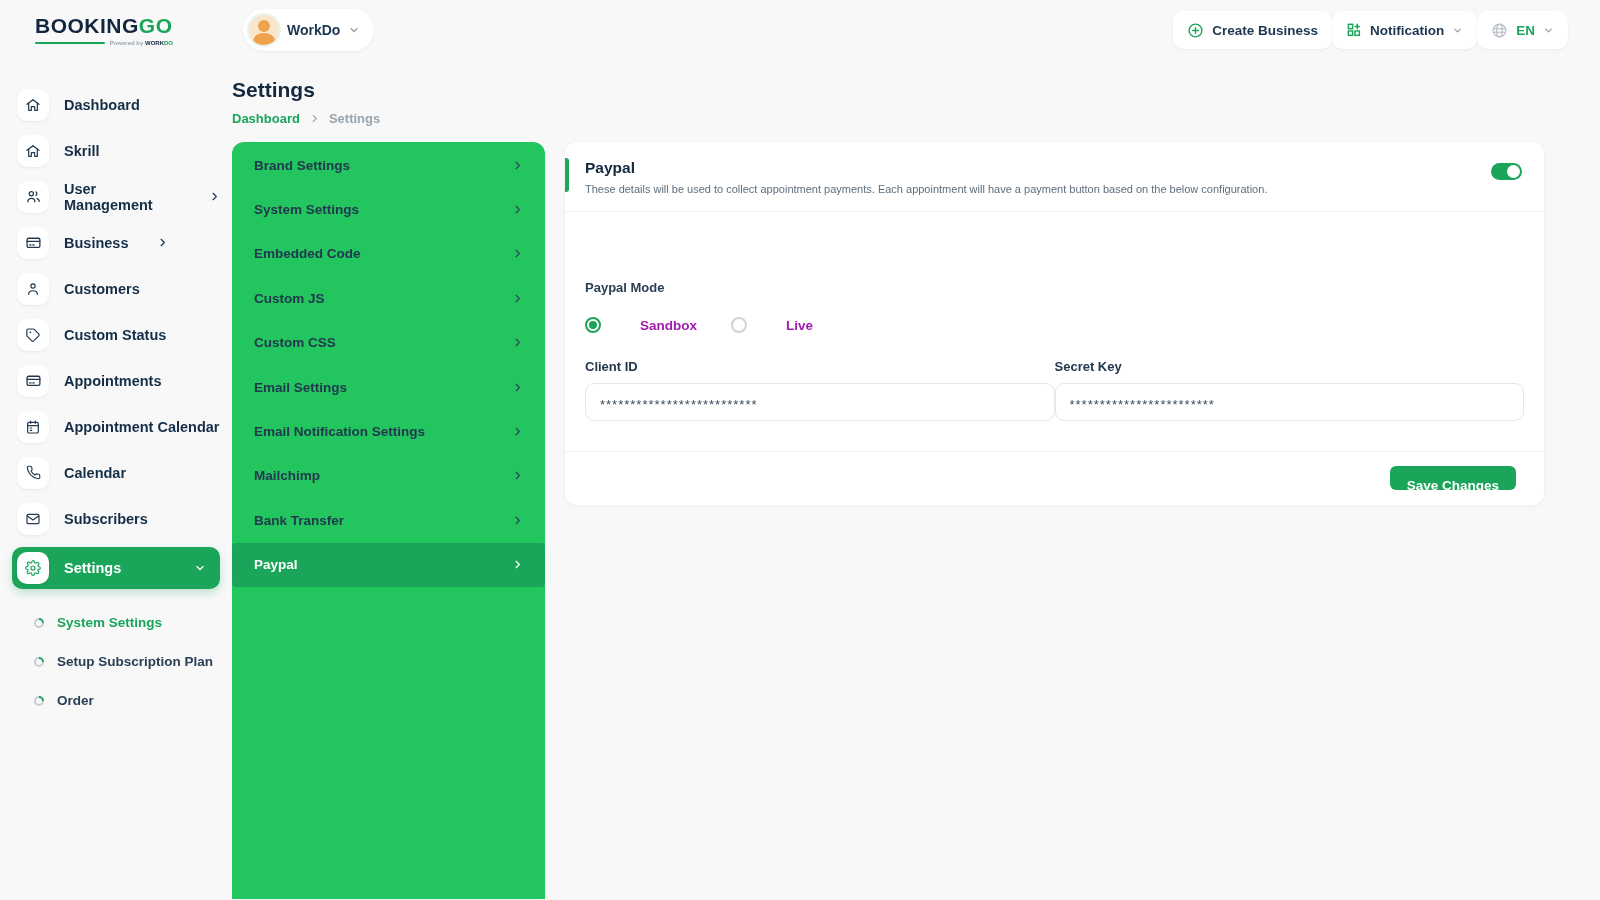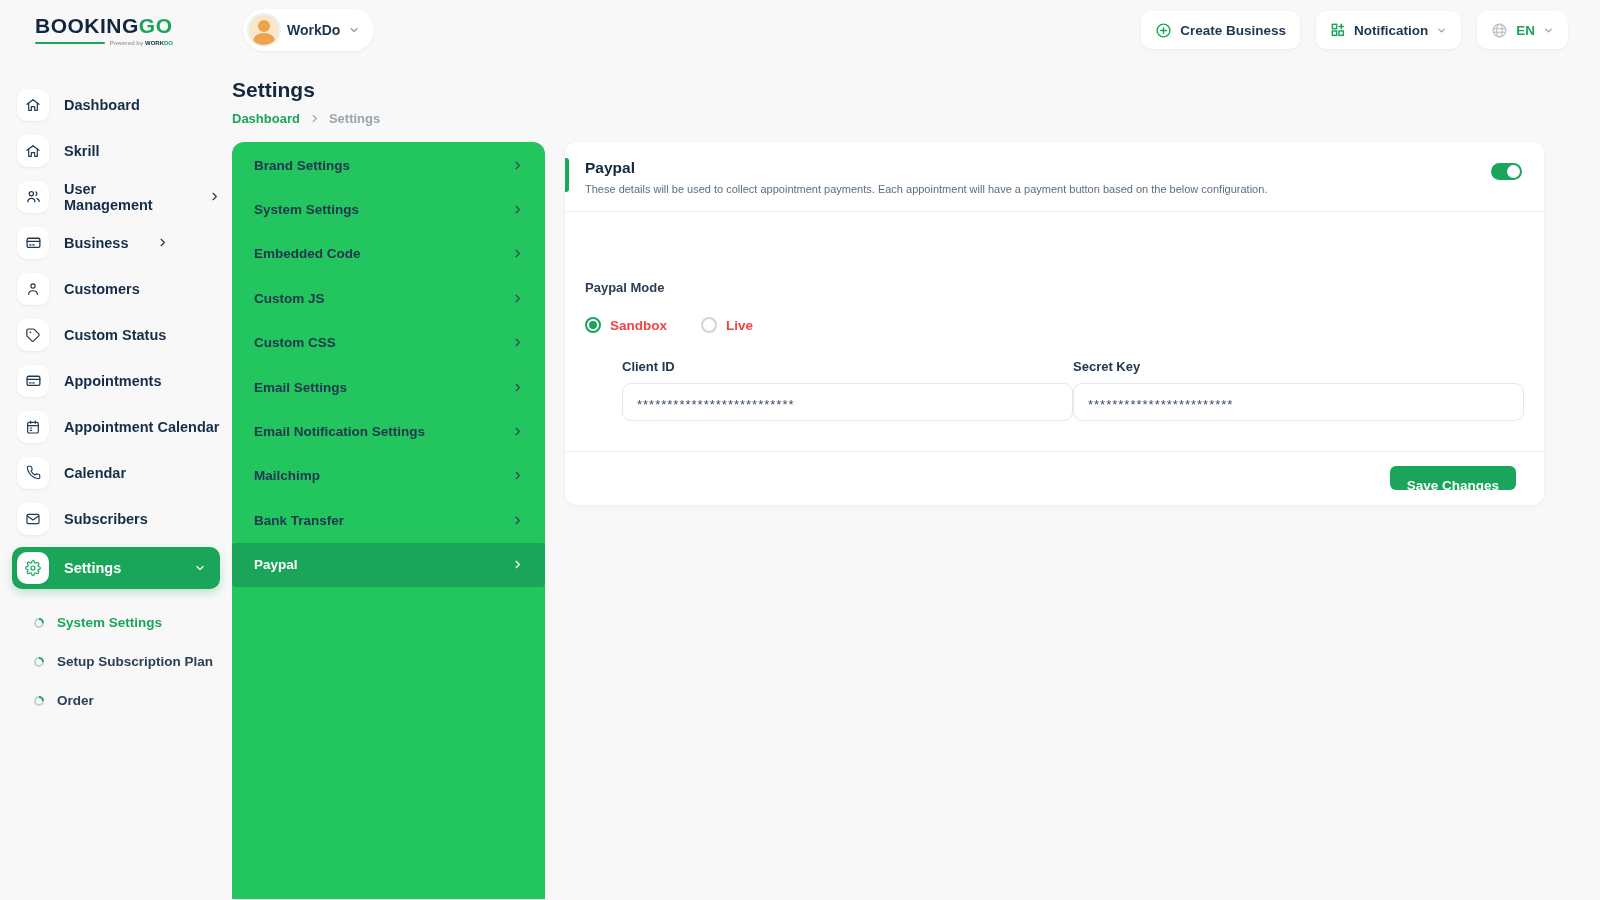--- a/index.html
+++ b/index.html
@@ -23,21 +23,21 @@
           box-shadow:0 1px 3px rgba(18,38,63,.06); cursor:pointer;
           font-family:Liberation Sans, sans-serif; color:#1c3650; }
   .workspace { margin-left:70px; border-radius:24px; padding:5px 14px 5px 6px; height:42px; }
   .avatar { width:30px; height:30px; border-radius:50%; background:#f8e7cd;
             position:relative; overflow:hidden; box-shadow:0 0 0 2px #e8f5ec; }
   .avatar::before { content:""; position:absolute; top:5px; left:9px; width:12px; height:12px;
             border-radius:50%; background:#f0a14b; }
   .avatar::after { content:""; position:absolute; top:18px; left:4px; width:22px; height:16px;
             border-radius:50%; background:#f0a14b; }
   .workspace-name { font-size:14px; font-weight:700; color:#1c3650; }
-  .topbar-right { margin-left:auto; display:flex; align-items:center; gap:16px; }
+  .topbar-right { margin-left:auto; display:flex; align-items:center; }
   .top-btn { border-radius:10px; padding:0 14px; height:38px; font-size:13.5px; font-weight:600; }
   .chev { stroke:#93a0aa; }
   .lang-label { color:#1aa55a; font-weight:700; font-size:13.5px; }
 
   
   .layout { display:flex; height:840px; }
   .sidebar { width:232px; flex:0 0 232px; padding:22px 12px 0 12px; }
   .side-item { display:flex; align-items:center; gap:15px; height:45px; margin-bottom:1px;
                padding-left:5px; cursor:pointer; }
   .icon-tile { width:32px; height:32px; flex:0 0 32px; background:#fff; border-radius:10px;
@@ -89,23 +89,23 @@
             background:#fff; }
 
   .card-body { padding:24px 20px 30px 20px; }
   .field-label { font-size:13px; font-weight:600; color:#2a3f55;margin-top:44px; }
   .radio-row { display:flex; align-items:center; gap:34px; margin-top:22px; }
   .radio-opt { display:flex; align-items:center; gap:9px; cursor:pointer; }
   .radio { width:16px; height:16px; border-radius:50%; border:2px solid #cdd4da; background:#fff;
            display:flex; align-items:center; justify-content:center; }
   .radio.checked { border-color:#1aa55a; }
   .radio.checked::before { content:""; width:8px; height:8px; border-radius:50%; background:#1aa55a; }
-  .radio-label { font-size:13.5px; font-weight:600; color:#ef4444; }
-
-  .fields-grid { display:grid; grid-template-columns:1fr 1fr; column-gap:0; margin-top:26px;margin-left:37px; }
+  .radio-label { font-size:13.5px; font-weight:600; color:#a21caf;margin-left:30px; }
+
+  .fields-grid { display:grid; grid-template-columns:1fr 1fr; column-gap:0; margin-top:26px; }
   .fg-label { font-size:13px; font-weight:700; color:#22384f; margin-bottom:9px; }
   .text-input { width:100%; height:38px; border:1px solid #e4e7eb; border-radius:9px;
                 padding:4px 14px 0 14px; font-size:13px; letter-spacing:1px; color:#3c4d60;
                 font-family:inherit; background:#fff; outline:none; }
 
   .card-footer { border-top:1px solid #eef1f3; padding:14px 28px 15px 20px; display:flex;
                  justify-content:flex-end; }
   .save-btn { background:#1aa55a; color:#fff; border:none; border-radius:6px; height:18px;
               padding:12px 17px; font-size:13.5px; font-weight:600; cursor:pointer; font-family:inherit;margin-left:36px; }
 

